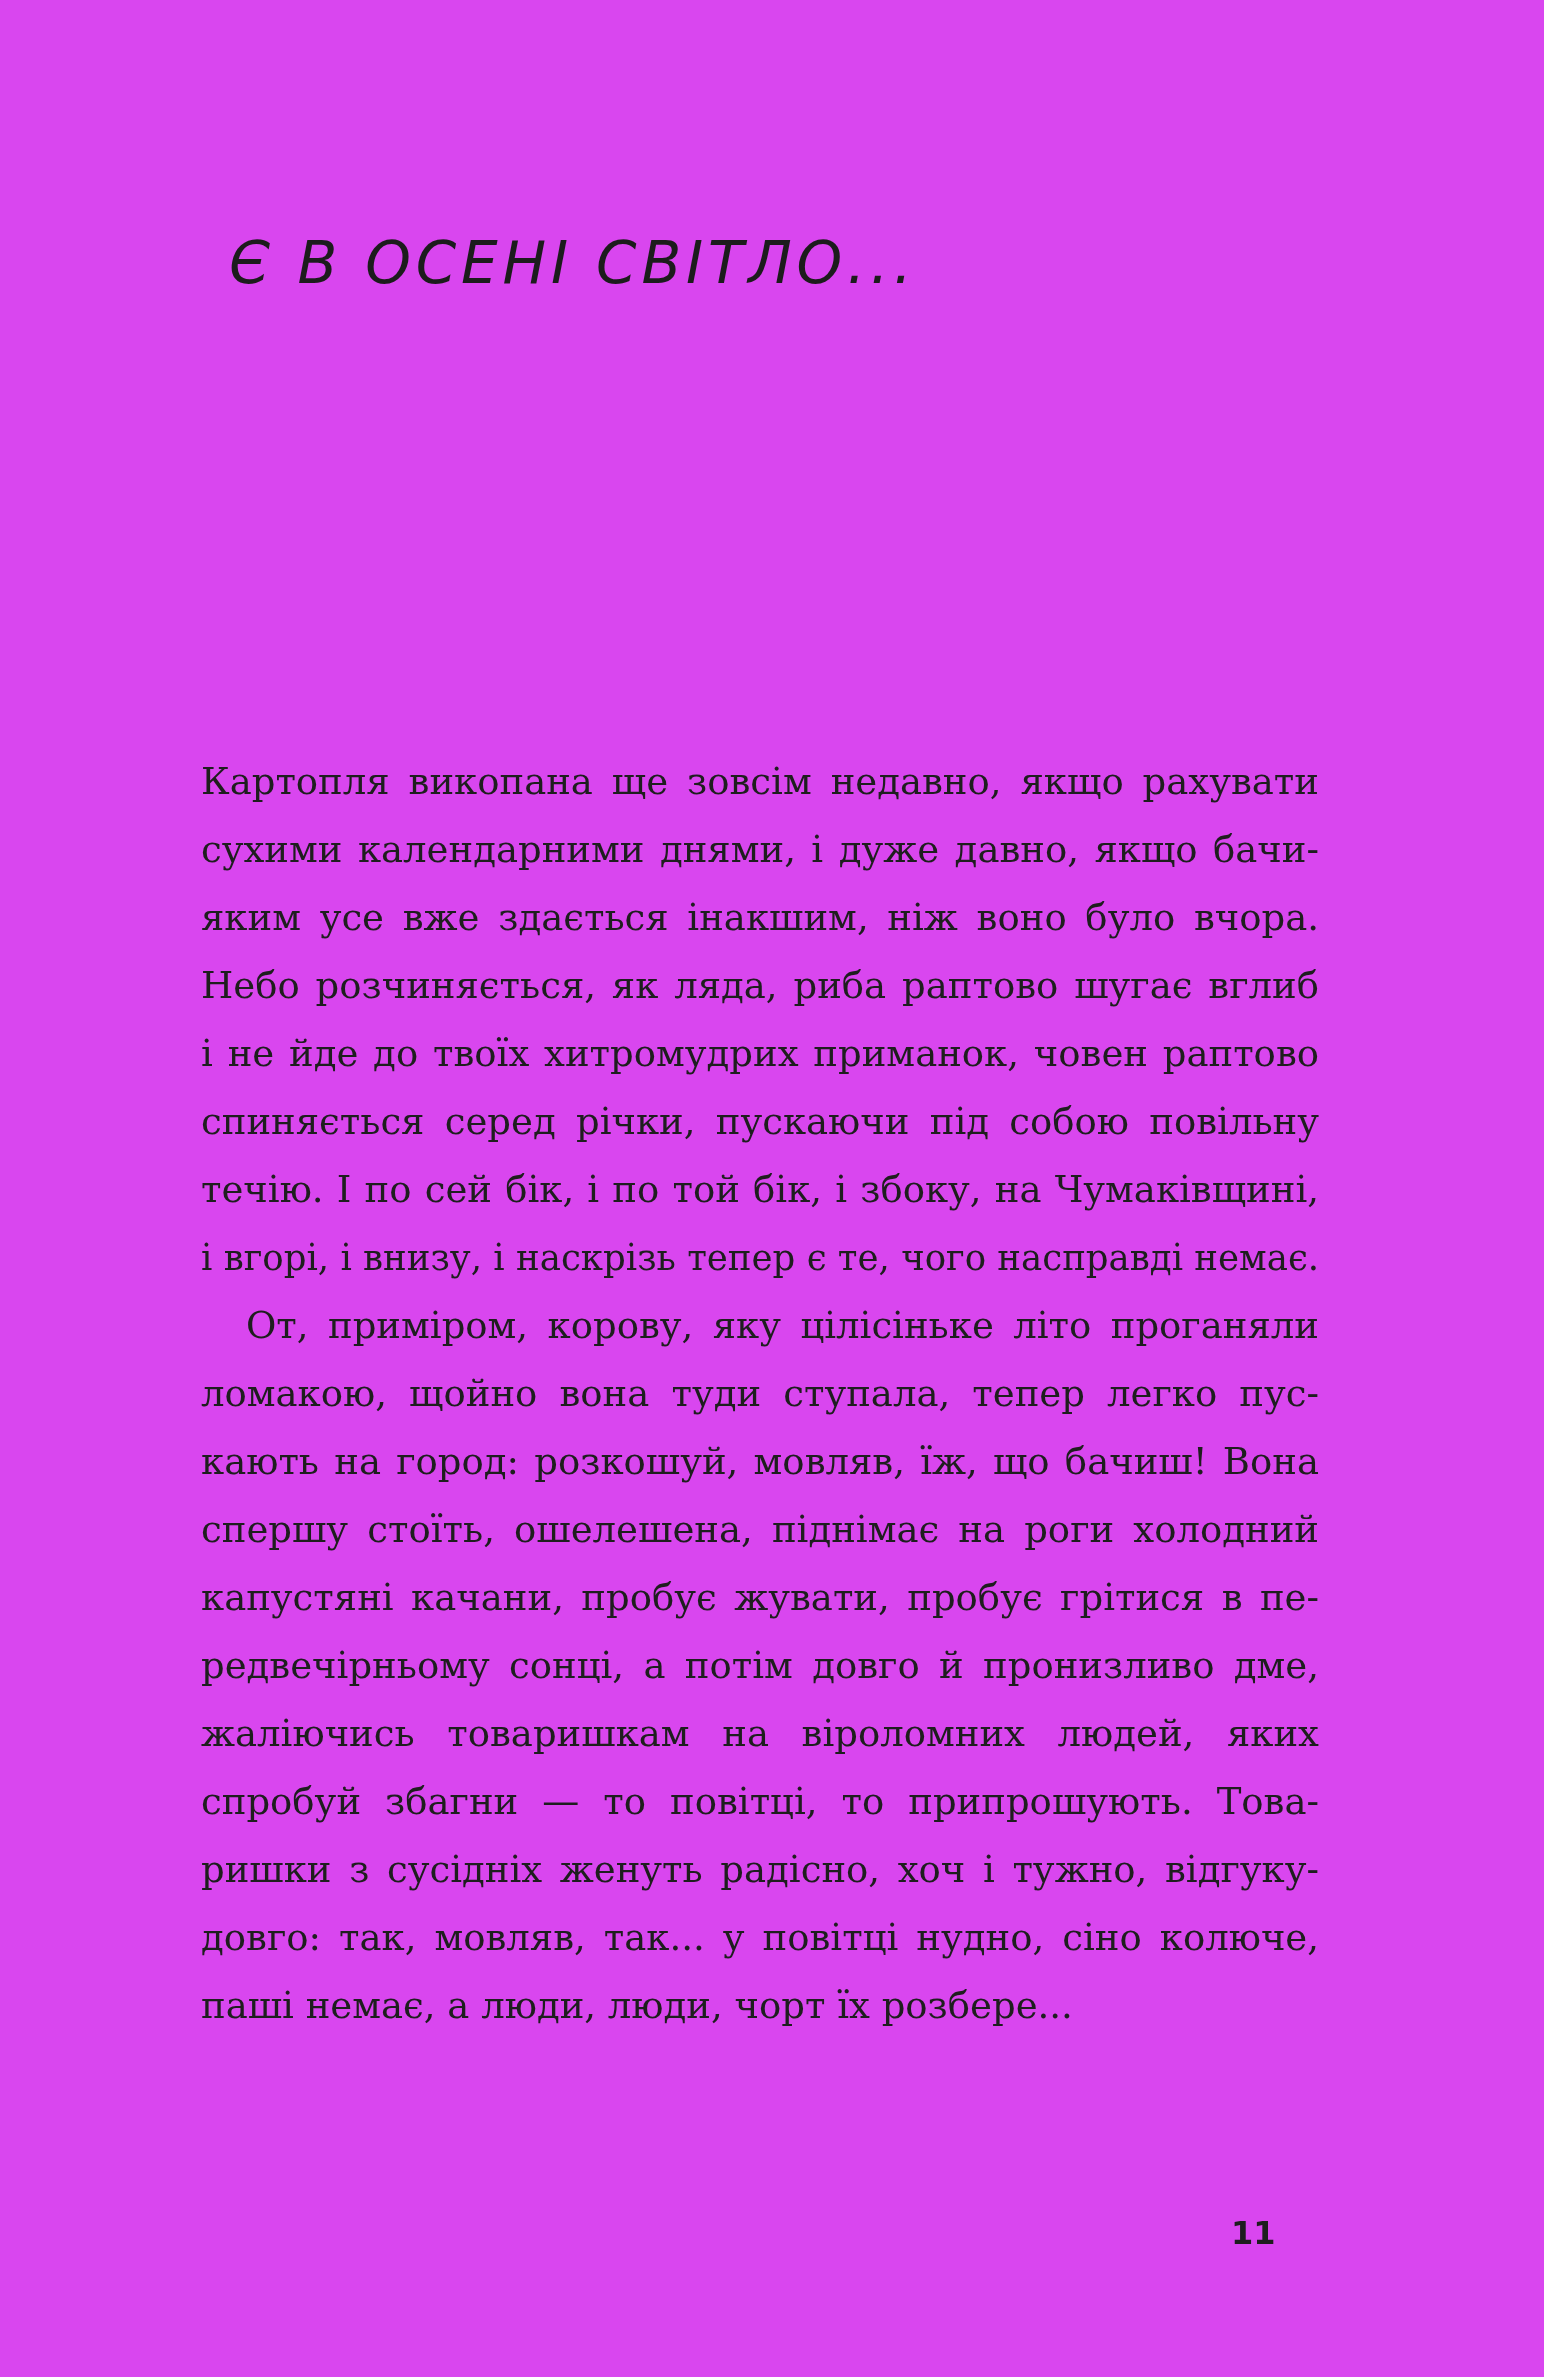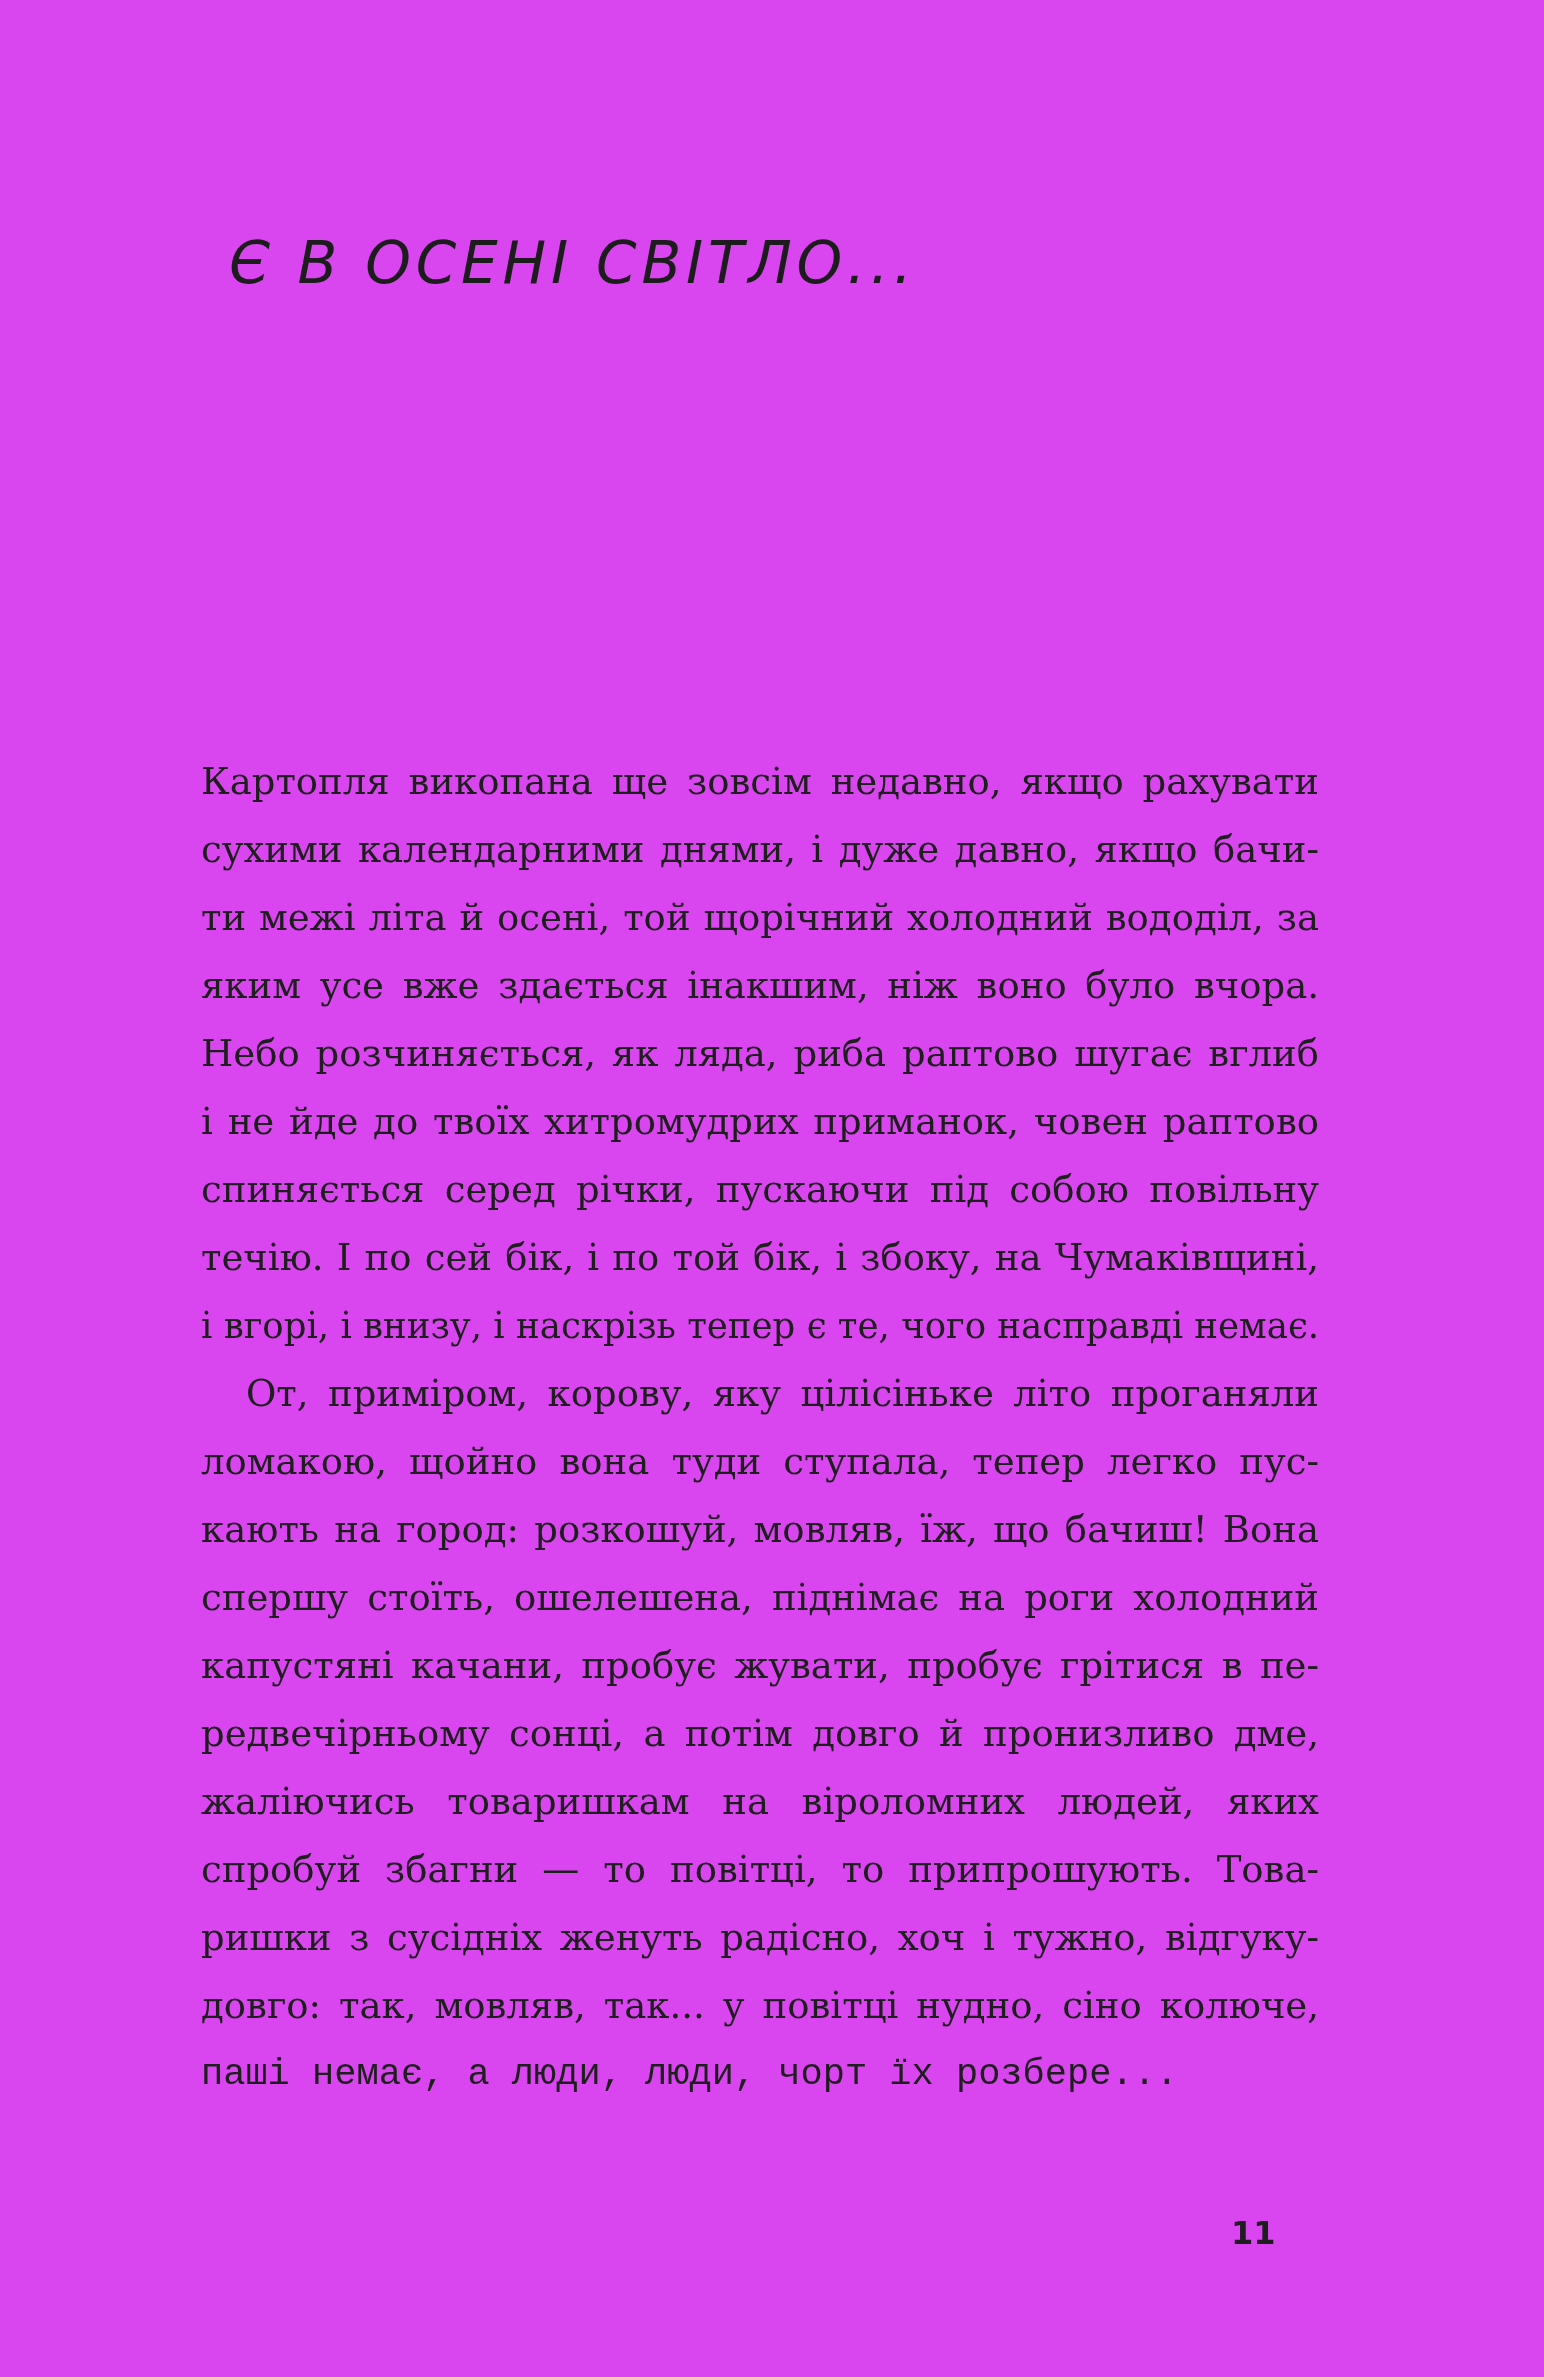--- a/index.html
+++ b/index.html
@@ -48,21 +48,20 @@
     .line {
       display: block;
       white-space: nowrap;
       text-align: justify;
       text-align-last: justify;
       height: 68px;
       transform-origin: left center;
     }
     .line.last {
       text-align-last: left;
-      font-family: Liberation Mono, monospace;
     }
     .line.indent {
       padding-left: 45px;
     }
     .page-number {
       position: absolute;
       left: 1231px;
       top: 2214px;
       font-family: "DejaVu Sans", sans-serif;
       font-weight: bold;
@@ -75,21 +74,20 @@
 
 <div class="page">
 
   <h1 class="chapter-title">Є В ОСЕНІ СВІТЛО...</h1>
 
   <div class="body-text">
 
     <div>
       <span class="line">Картопля викопана ще зовсім недавно, якщо рахувати</span>
       <span class="line">сухими календарними днями, і дуже давно, якщо бачи-</span>
-      <span class="line">ти межі літа й осені, той щорічний холодний вододіл, за</span>
       <span class="line">яким усе вже здається інакшим, ніж воно було вчора.</span>
       <span class="line">Небо розчиняється, як ляда, риба раптово шугає вглиб</span>
       <span class="line">і не йде до твоїх хитромудрих приманок, човен раптово</span>
       <span class="line">спиняється серед річки, пускаючи під собою повільну</span>
       <span class="line">течію. І по сей бік, і по той бік, і збоку, на Чумаківщині,</span>
       <span class="line" style="width: 1164px; transform: scaleX(0.960556);">і вгорі, і внизу, і наскрізь тепер є те, чого насправді немає.</span>
     </div>
 
     <div>
       <span class="line indent">От, приміром, корову, яку цілісіньке літо проганяли</span>

